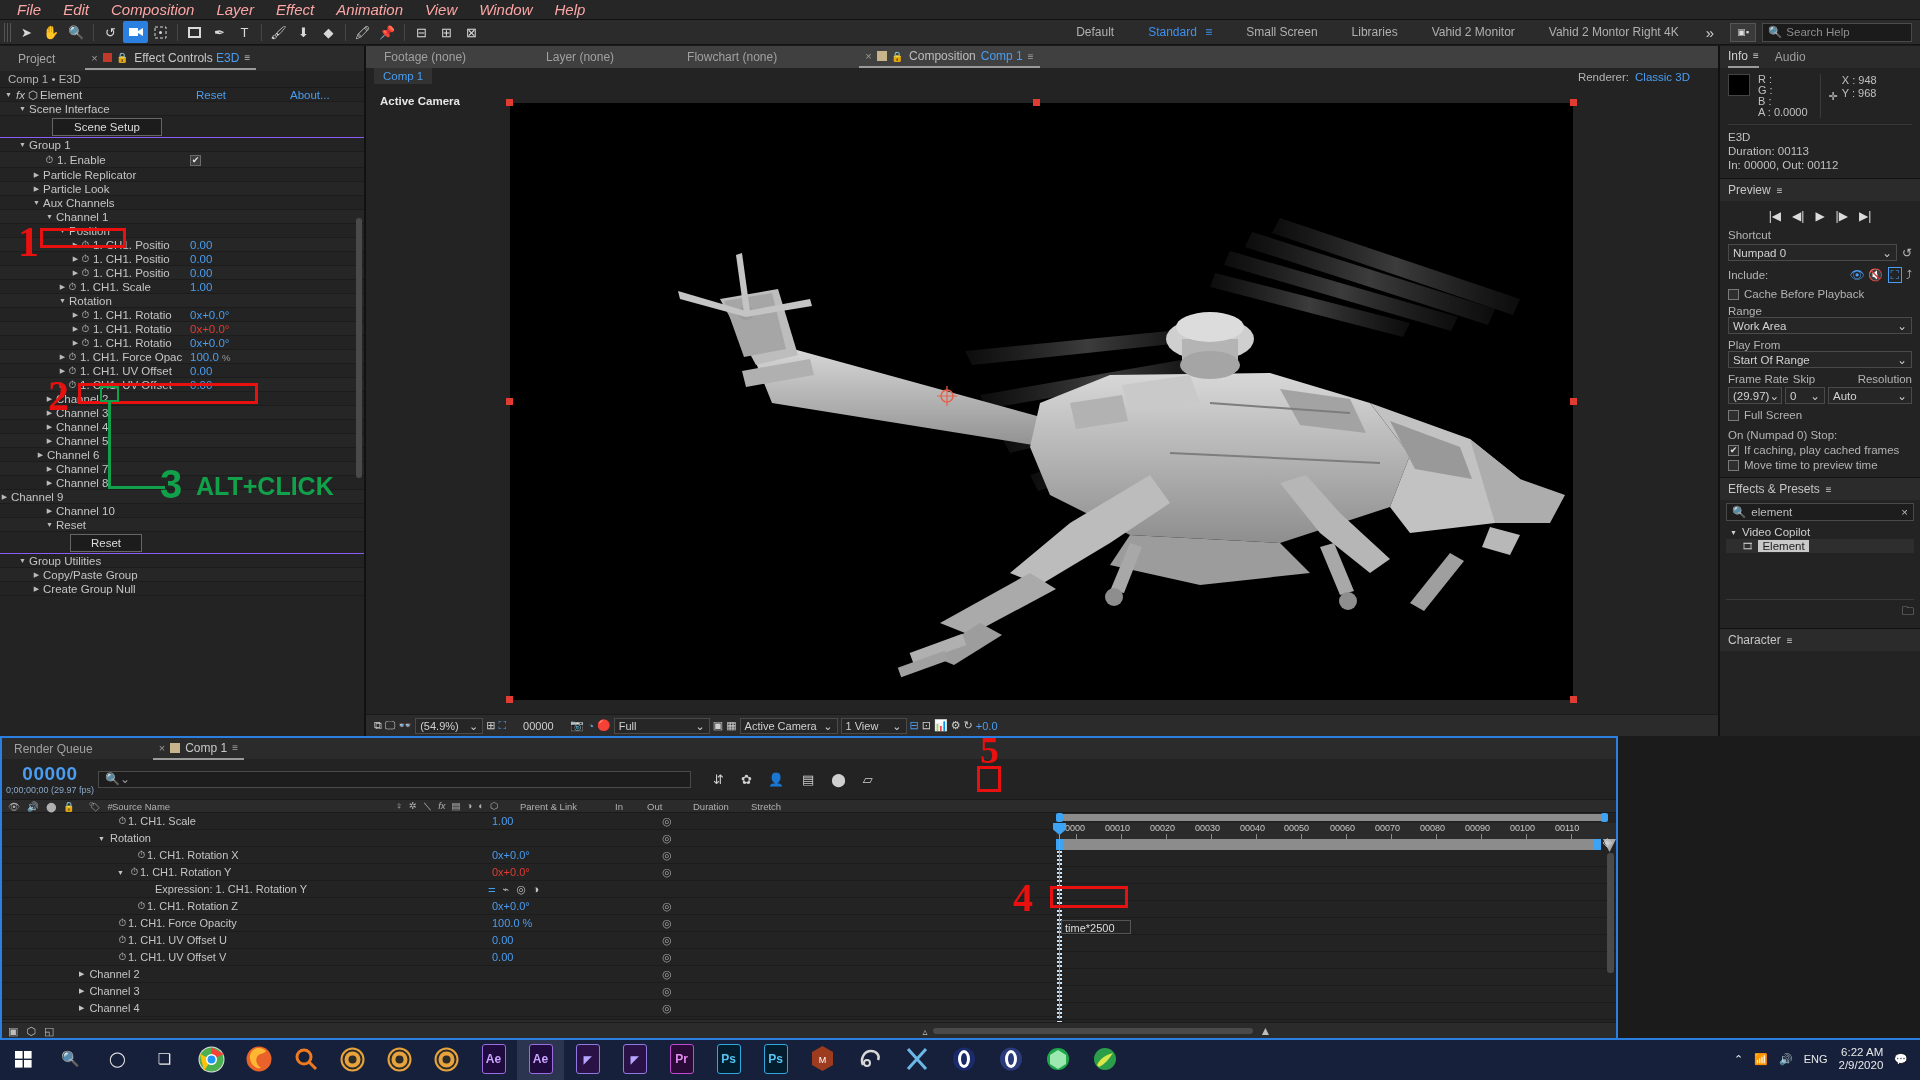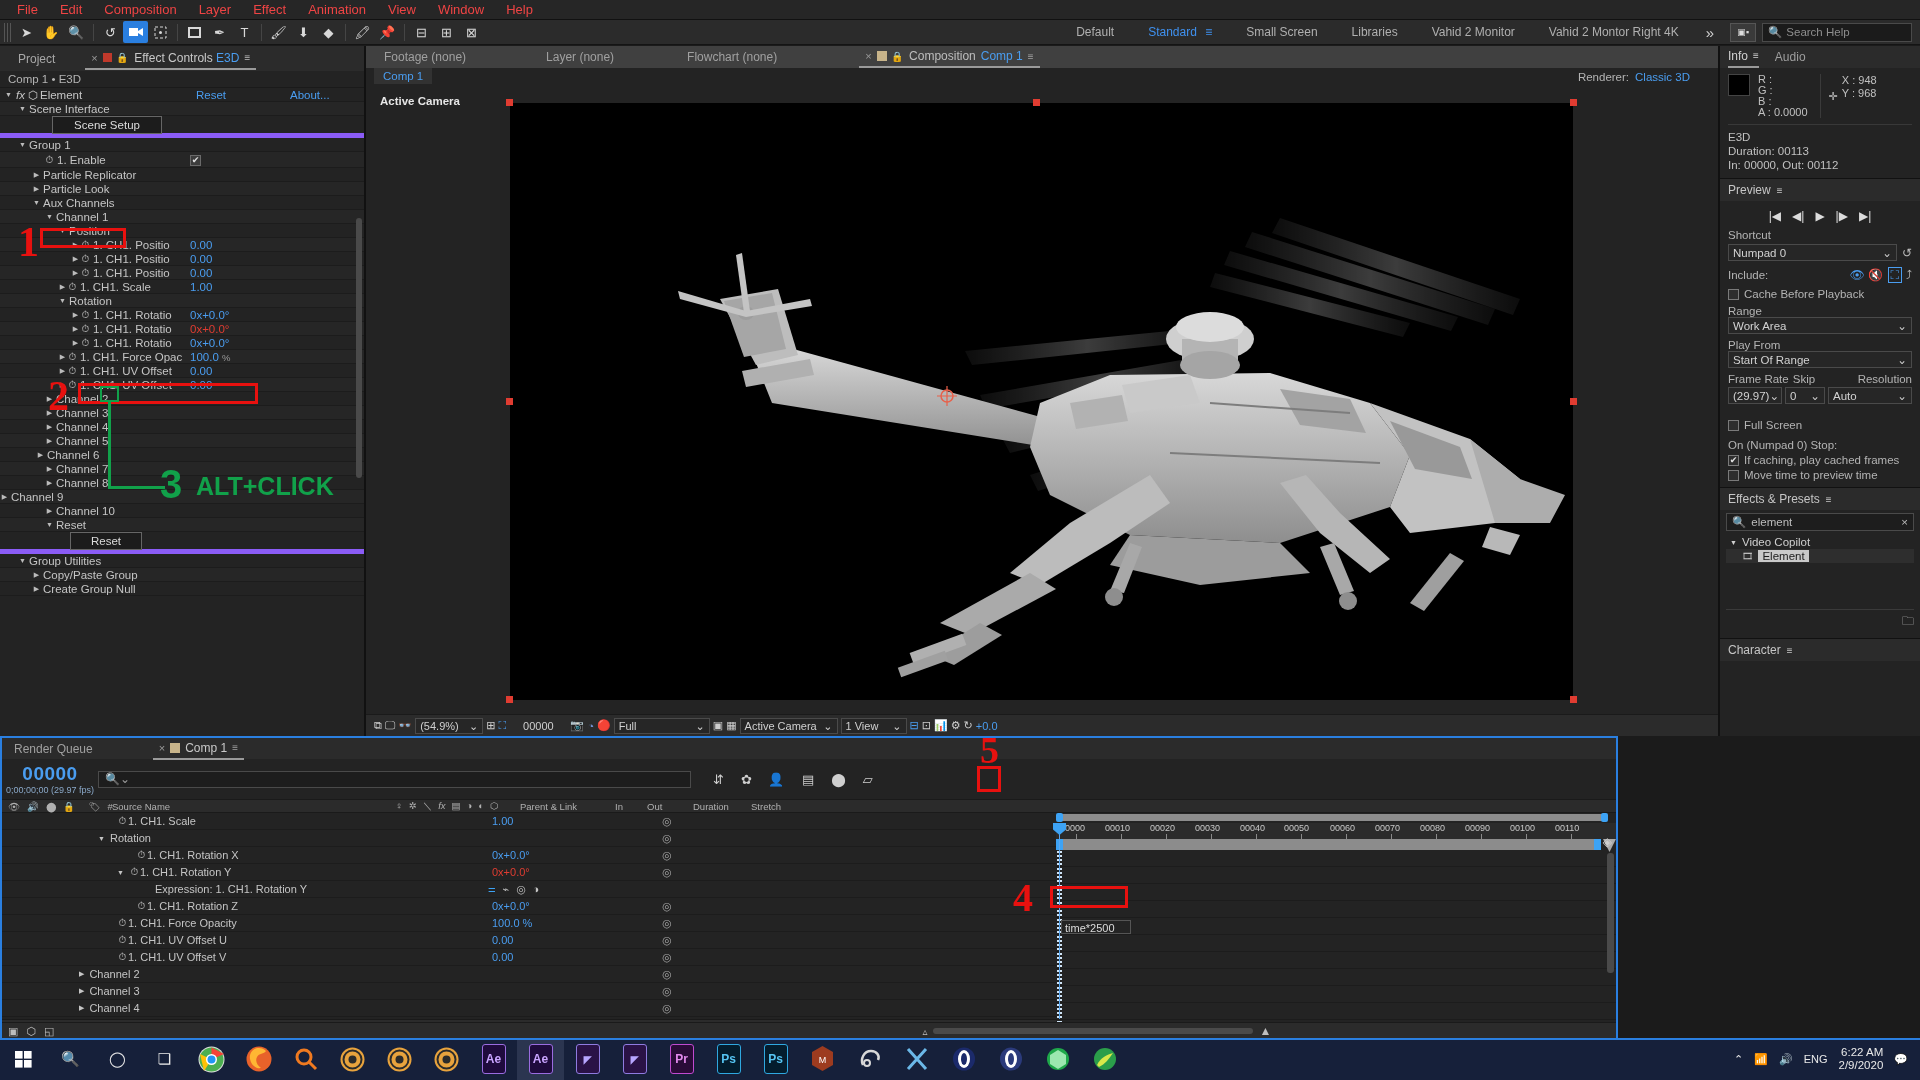--- a/index.html
+++ b/index.html
@@ -7,21 +7,21 @@
   body {
     font-family: "Liberation Sans", sans-serif;
     background:#1e1e1e; color:#bdbdbd; font-size:12px;
     -webkit-font-smoothing:antialiased;
   }
   .app { position:relative; width:1920px; height:1080px; background:#1b1b1b; }
 
   
   .menubar { height:20px; background:#262626; display:flex; align-items:center;
              padding-left:6px; gap:0; border-bottom:1px solid #111; }
-  .menubar .mi { padding:2px 11px; font-size:13px; color:#ef4444; cursor:default; }
+  .menubar .mi { padding:2px 11px; font-size:15px; color:#fca5a5; cursor:default;font-style:italic; }
 
   
   .toolbar { height:25px; background:#2b2b2b; display:flex; align-items:center;
              border-bottom:1px solid #141414; padding-left:4px; }
   .tbtn { width:25px; height:22px; display:flex; align-items:center; justify-content:center;
           color:#d8d8d8; font-size:13px; border-radius:2px; }
   .tbtn.active { background:#2a7fe0; color:#fff; }
   .tsep { width:1px; height:17px; background:#454545; margin:0 4px; }
   .grip { width:7px; height:19px; margin-right:3px;
           background:repeating-linear-gradient(to right,#555 0 1px,transparent 1px 3px); }
@@ -57,21 +57,21 @@
   .tree { flex:1; overflow:hidden; position:relative; }
   .row { height:14px; display:flex; align-items:center; font-size:11.5px; color:#c5c5c5;
          border-bottom:1px solid #1c1c1c; position:relative; white-space:nowrap; }
   .row.alt { background:#262626; }
   .row .tri { width:9px; text-align:center; font-size:7px; color:#bbb; flex:0 0 auto; }
   .row .lbl { margin-left:2px; }
   .row .val { position:absolute; left:190px; color:#4a9df0; font-size:11.5px; }
   .row .val.red { color:#e03c31; }
   .row .unit { color:#9a9a9a; font-size:9.5px; }
   .stopwatch { width:11px; display:inline-block; text-align:center; color:#c8c8c8; font-size:10px; }
-  .btnrow { height:22px; display:flex; align-items:center; border-bottom:5px solid #8b5cf6; }
+  .btnrow { height:22px; display:flex; align-items:center; border-bottom:1px solid #8b5cf6; }
   .aebtn { background:#1c1c1c; border:1px solid #666; color:#dcdcdc; font-size:11.5px;
            height:18px; line-height:16px; padding:0 10px; text-align:center; }
   .chk { width:11px; height:11px; background:#3c3c3c; border:1px solid #6a6a6a;
          display:inline-flex; align-items:center; justify-content:center;
          font-size:9px; color:#e0e0e0; }
   .ecp-scroll { position:absolute; right:2px; top:130px; width:6px; height:260px;
                 background:#4a4a4a; border-radius:3px; }
 
   
   .comp { flex:1; background:#232323; display:flex; flex-direction:column;
@@ -665,21 +665,21 @@
           </div>
           <div class="field" style="width:40px;">
             <span>0</span>
               <span>⌄</span>
           </div>
           <div class="field" style="flex:1;">
             <span>Auto</span>
               <span>⌄</span>
           </div>
         </div>
-        <div style="display:flex;align-items:center;gap:5px;margin-top:15px;">
+        <div style="display:flex;align-items:center;gap:5px;margin-top:5px;">
           <span class="cbx"></span>
           <span class="lblsm">Full Screen</span>
         </div>
         <div class="lblsm" style="margin-top:8px;">On (Numpad 0) Stop:</div>
         <div style="display:flex;align-items:center;gap:5px;margin-top:3px;">
           <span class="cbx">✔</span>
           <span class="lblsm">If caching, play cached frames</span>
         </div>
         <div style="display:flex;align-items:center;gap:5px;margin-top:3px;">
           <span class="cbx"></span>

